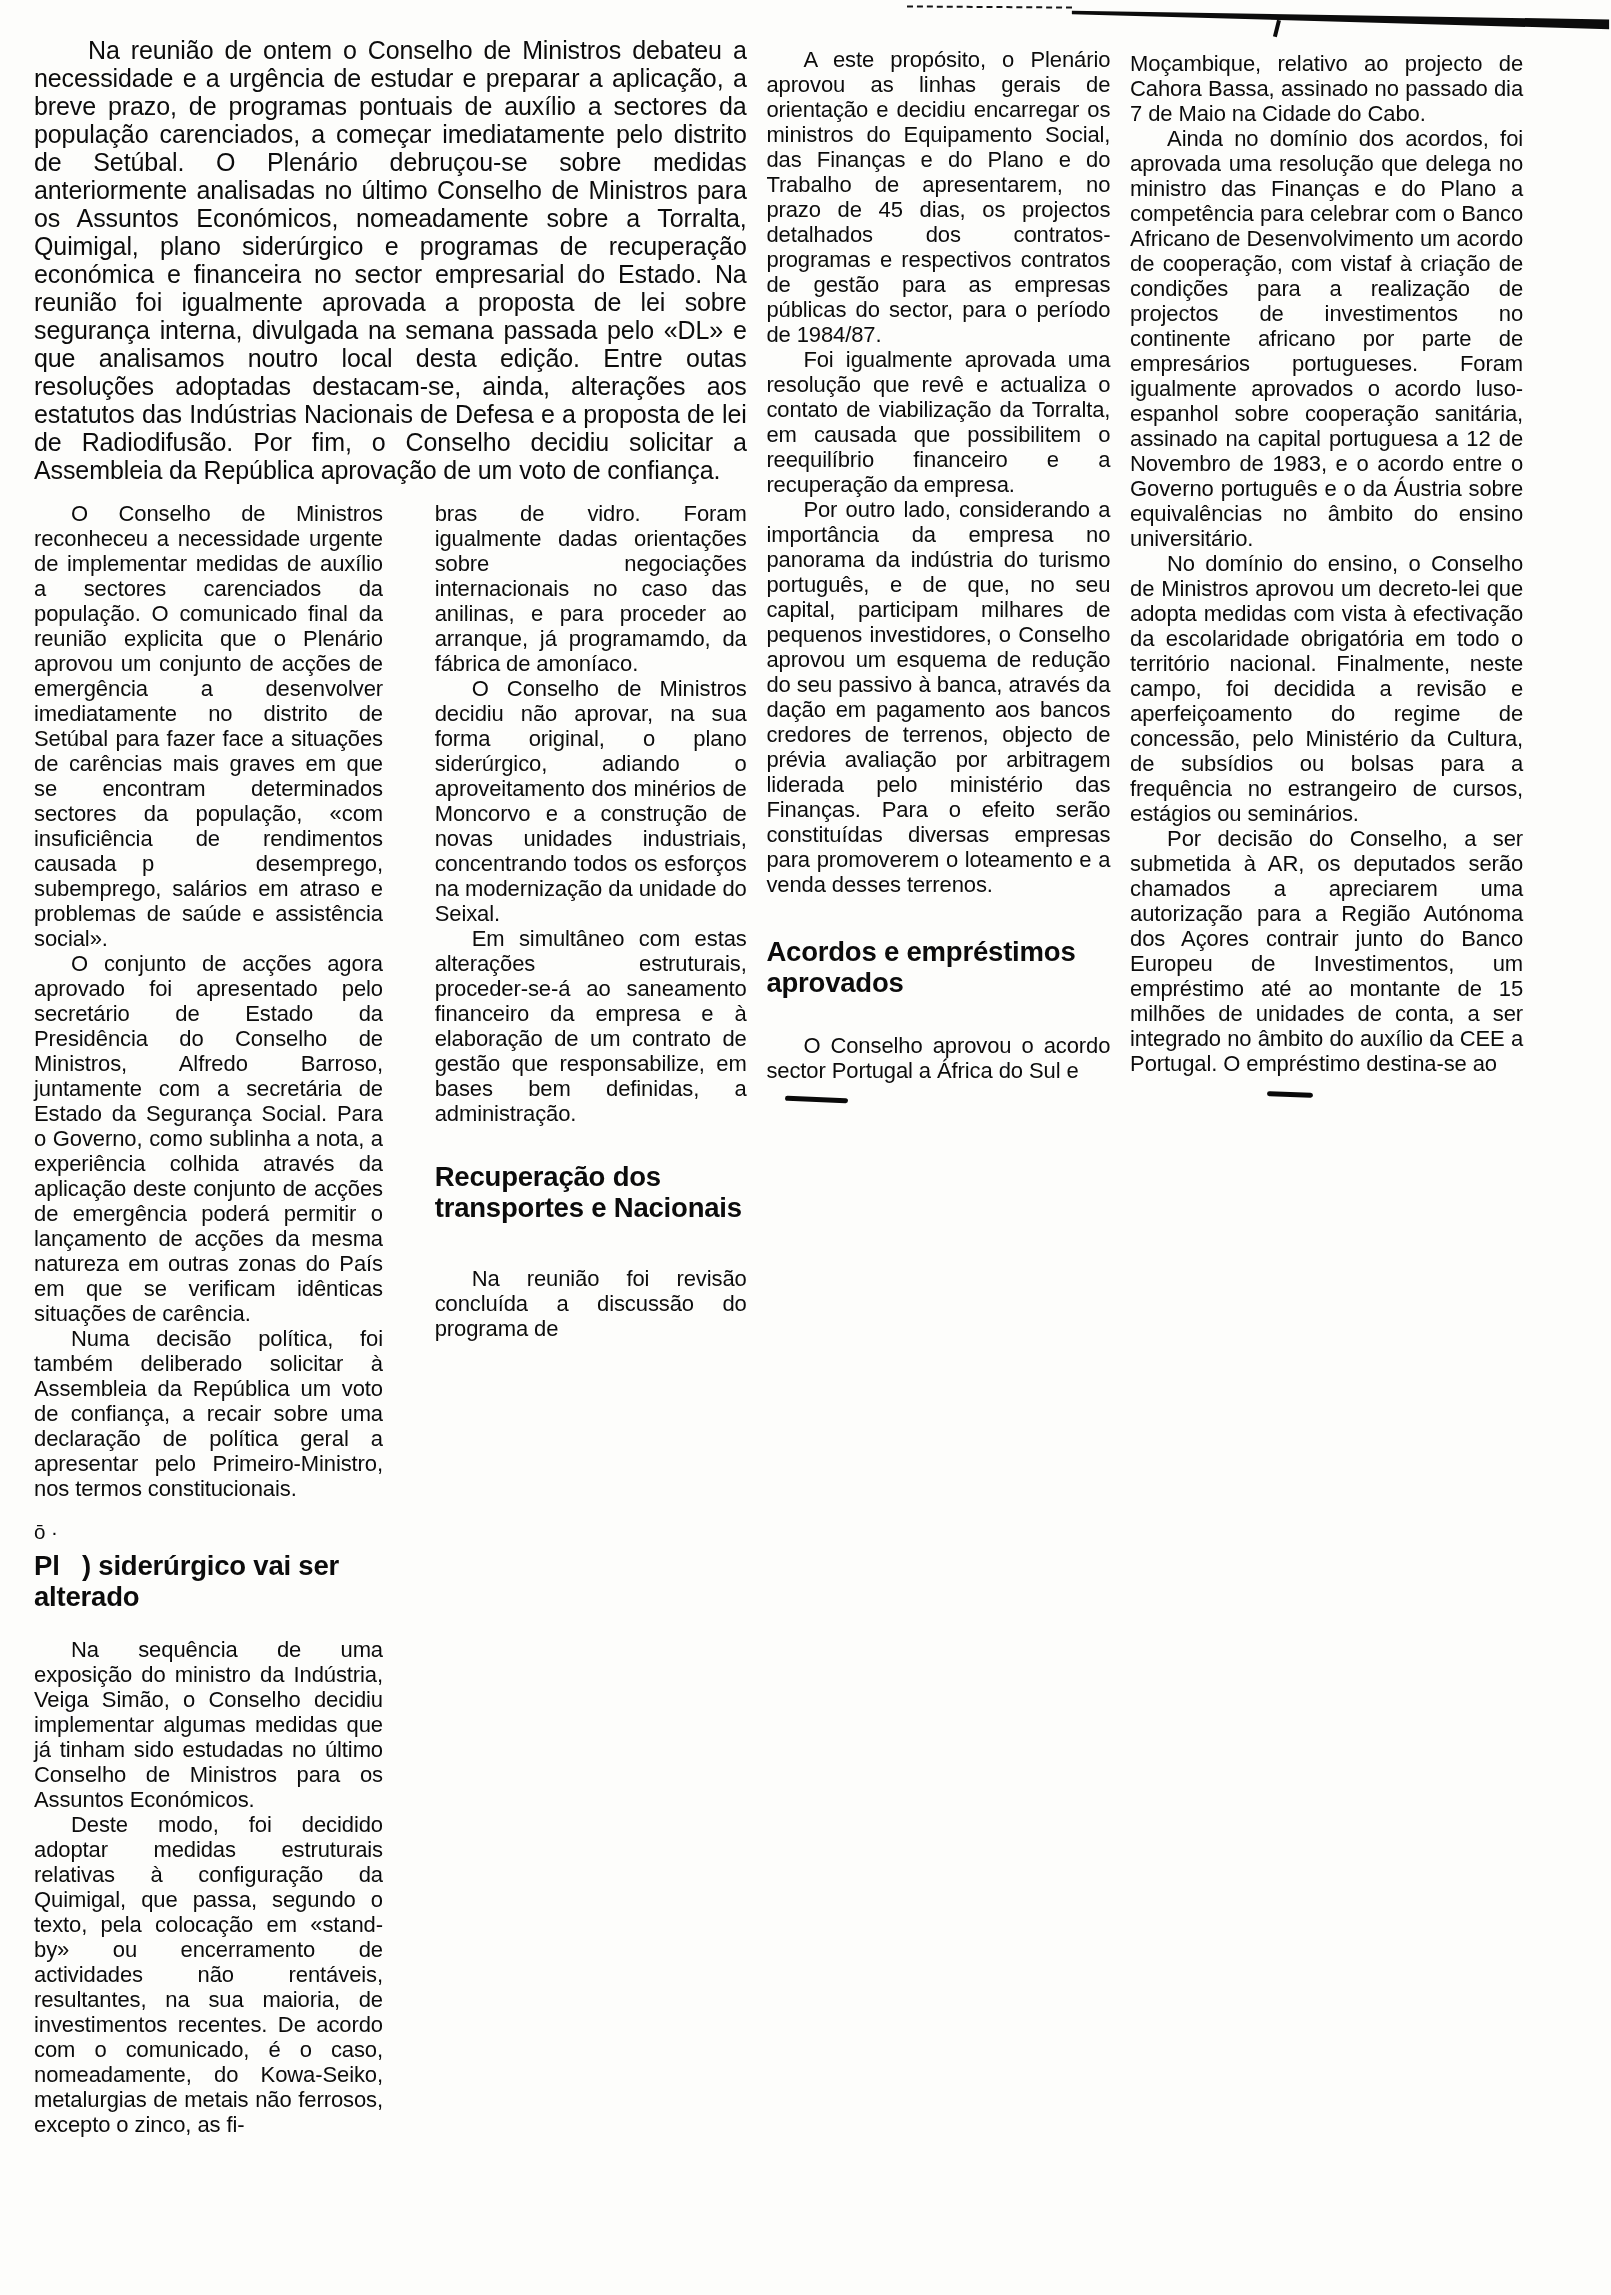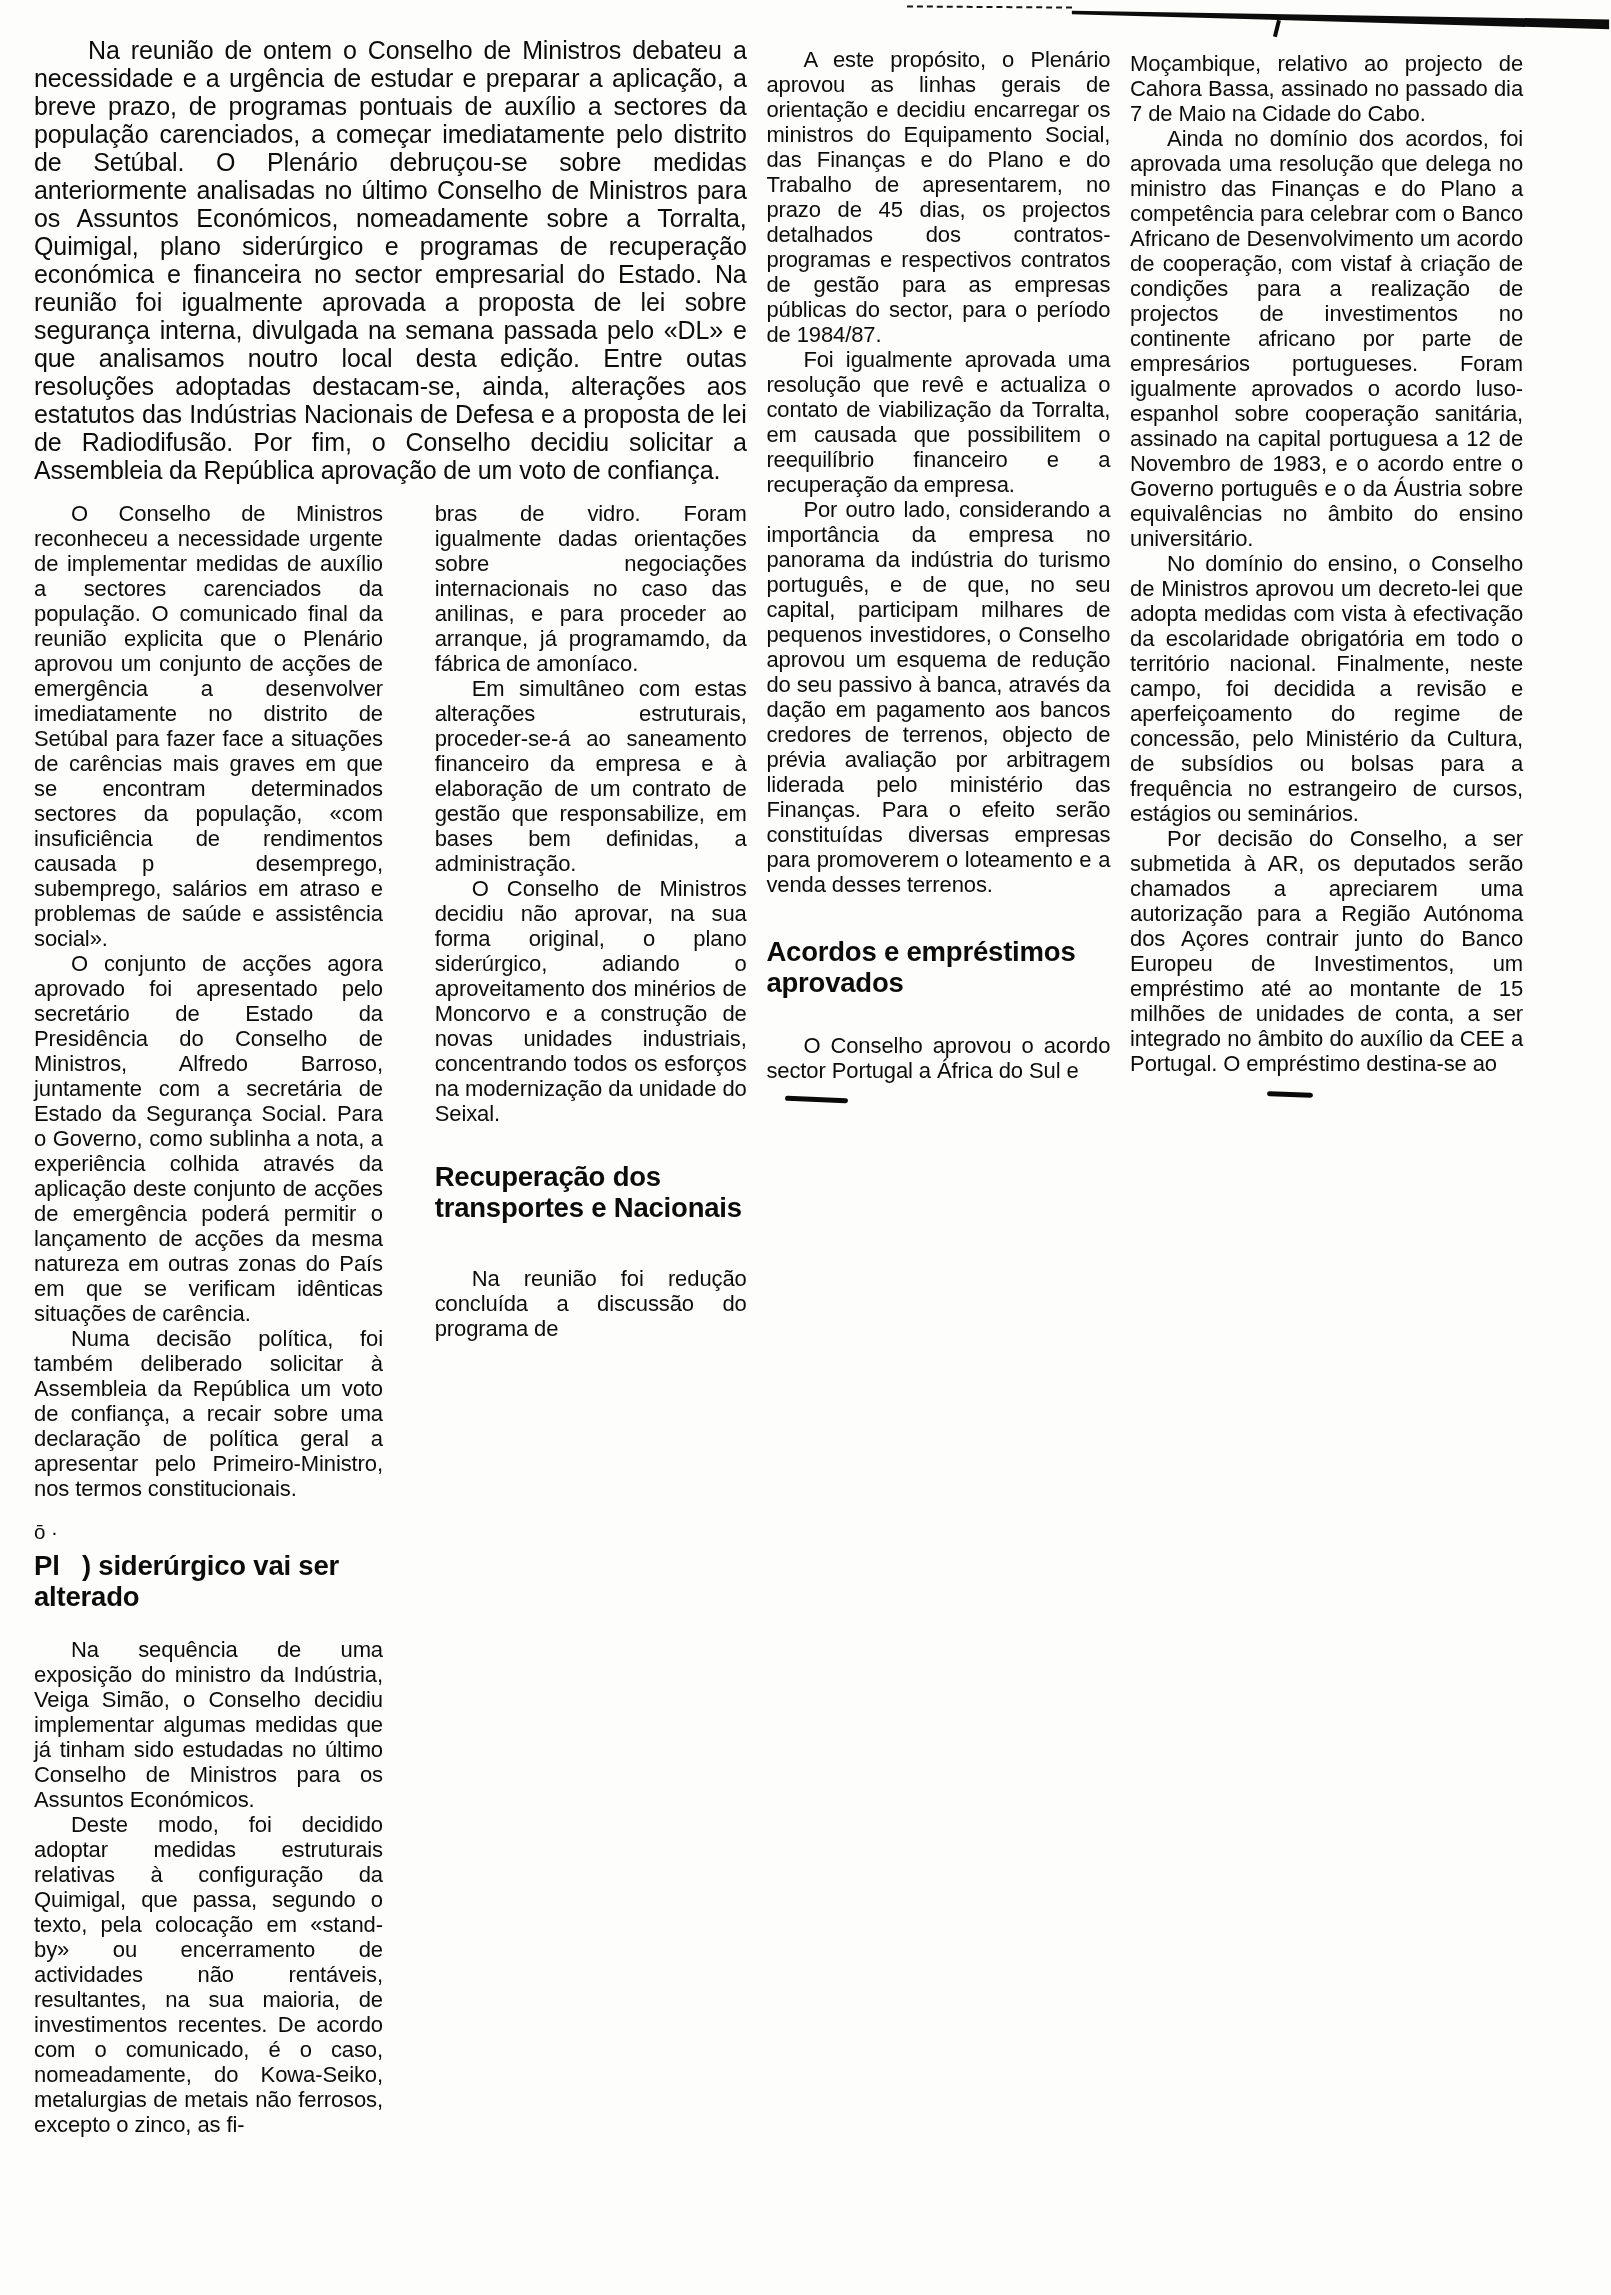--- a/index.html
+++ b/index.html
@@ -122,24 +122,24 @@
     <p class="indent">O conjunto de acções agora aprovado foi apresentado pelo secretário de Estado da Presidência do Conselho de Ministros, Alfredo Barroso, juntamente com a secretária de Estado da Segurança Social. Para o Governo, como sublinha a nota, a experiência colhida através da aplicação deste conjunto de acções de emergência poderá permitir o lançamento de acções da mesma natureza em outras zonas do País em que se verificam idênticas situações de carência.</p>
     <p class="indent">Numa decisão política, foi também deliberado solicitar à Assembleia da República um voto de confiança, a recair sobre uma declaração de política geral a apresentar pelo Primeiro-Ministro, nos termos constitucionais.</p>
     <div class="stray-mark">ō ·</div>
     <h2 class="h-col1">Pl&nbsp;&nbsp;&nbsp;) siderúrgico vai ser alterado</h2>
     <p class="indent">Na sequência de uma exposição do ministro da Indústria, Veiga Simão, o Conselho decidiu implementar algumas medidas que já tinham sido estudadas no último Conselho de Ministros para os Assuntos Económicos.</p>
     <p class="indent">Deste modo, foi decidido adoptar medidas estruturais relativas à configuração da Quimigal, que passa, segundo o texto, pela colocação em «stand-by» ou encerramento de actividades não rentáveis, resultantes, na sua maioria, de investimentos recentes. De acordo com o comunicado, é o caso, nomeadamente, do Kowa-Seiko, metalurgias de metais não ferrosos, excepto o zinco, as fi-</p>
   </div>
 
   <div class="col col-2">
     <p class="cont">bras de vidro. Foram igualmente dadas orientações sobre negociações internacionais no caso das anilinas, e para proceder ao arranque, já programamdo, da fábrica de amoníaco.</p>
+    <p class="indent">O Conselho de Ministros decidiu não aprovar, na sua forma original, o plano siderúrgico, adiando o aproveitamento dos minérios de Moncorvo e a construção de novas unidades industriais, concentrando todos os esforços na modernização da unidade do Seixal.</p>
     <p class="indent">Em simultâneo com estas alterações estruturais, proceder-se-á ao saneamento financeiro da empresa e à elaboração de um contrato de gestão que responsabilize, em bases bem definidas, a administração.</p>
-    <p class="indent">O Conselho de Ministros decidiu não aprovar, na sua forma original, o plano siderúrgico, adiando o aproveitamento dos minérios de Moncorvo e a construção de novas unidades industriais, concentrando todos os esforços na modernização da unidade do Seixal.</p>
     <h2 class="h-col2">Recuperação dos transportes e Nacionais</h2>
-    <p class="indent">Na reunião foi redução concluída a discussão do programa de</p>
+    <p class="indent">Na reunião foi revisão concluída a discussão do programa de</p>
   </div>
 
   <div class="col col-3">
     <p class="indent">A este propósito, o Plenário aprovou as linhas gerais de orientação e decidiu encarregar os ministros do Equipamento Social, das Finanças e do Plano e do Trabalho de apresentarem, no prazo de 45 dias, os projectos detalhados dos contratos-programas e respectivos contratos de gestão para as empresas públicas do sector, para o período de 1984/87.</p>
     <p class="indent">Foi igualmente aprovada uma resolução que revê e actualiza o contato de viabilização da Torralta, em causada que possibilitem o reequilíbrio financeiro e a recuperação da empresa.</p>
     <p class="indent">Por outro lado, considerando a importância da empresa no panorama da indústria do turismo português, e de que, no seu capital, participam milhares de pequenos investidores, o Conselho aprovou um esquema de redução do seu passivo à banca, através da dação em pagamento aos bancos credores de terrenos, objecto de prévia avaliação por arbitragem liderada pelo ministério das Finanças. Para o efeito serão constituídas diversas empresas para promoverem o loteamento e a venda desses terrenos.</p>
     <h2 class="h-col3">Acordos e empréstimos aprovados</h2>
     <p class="indent">O Conselho aprovou o acordo sector Portugal a África do Sul e</p>
     <div class="pen-stroke stroke-col3"></div>
   </div>

